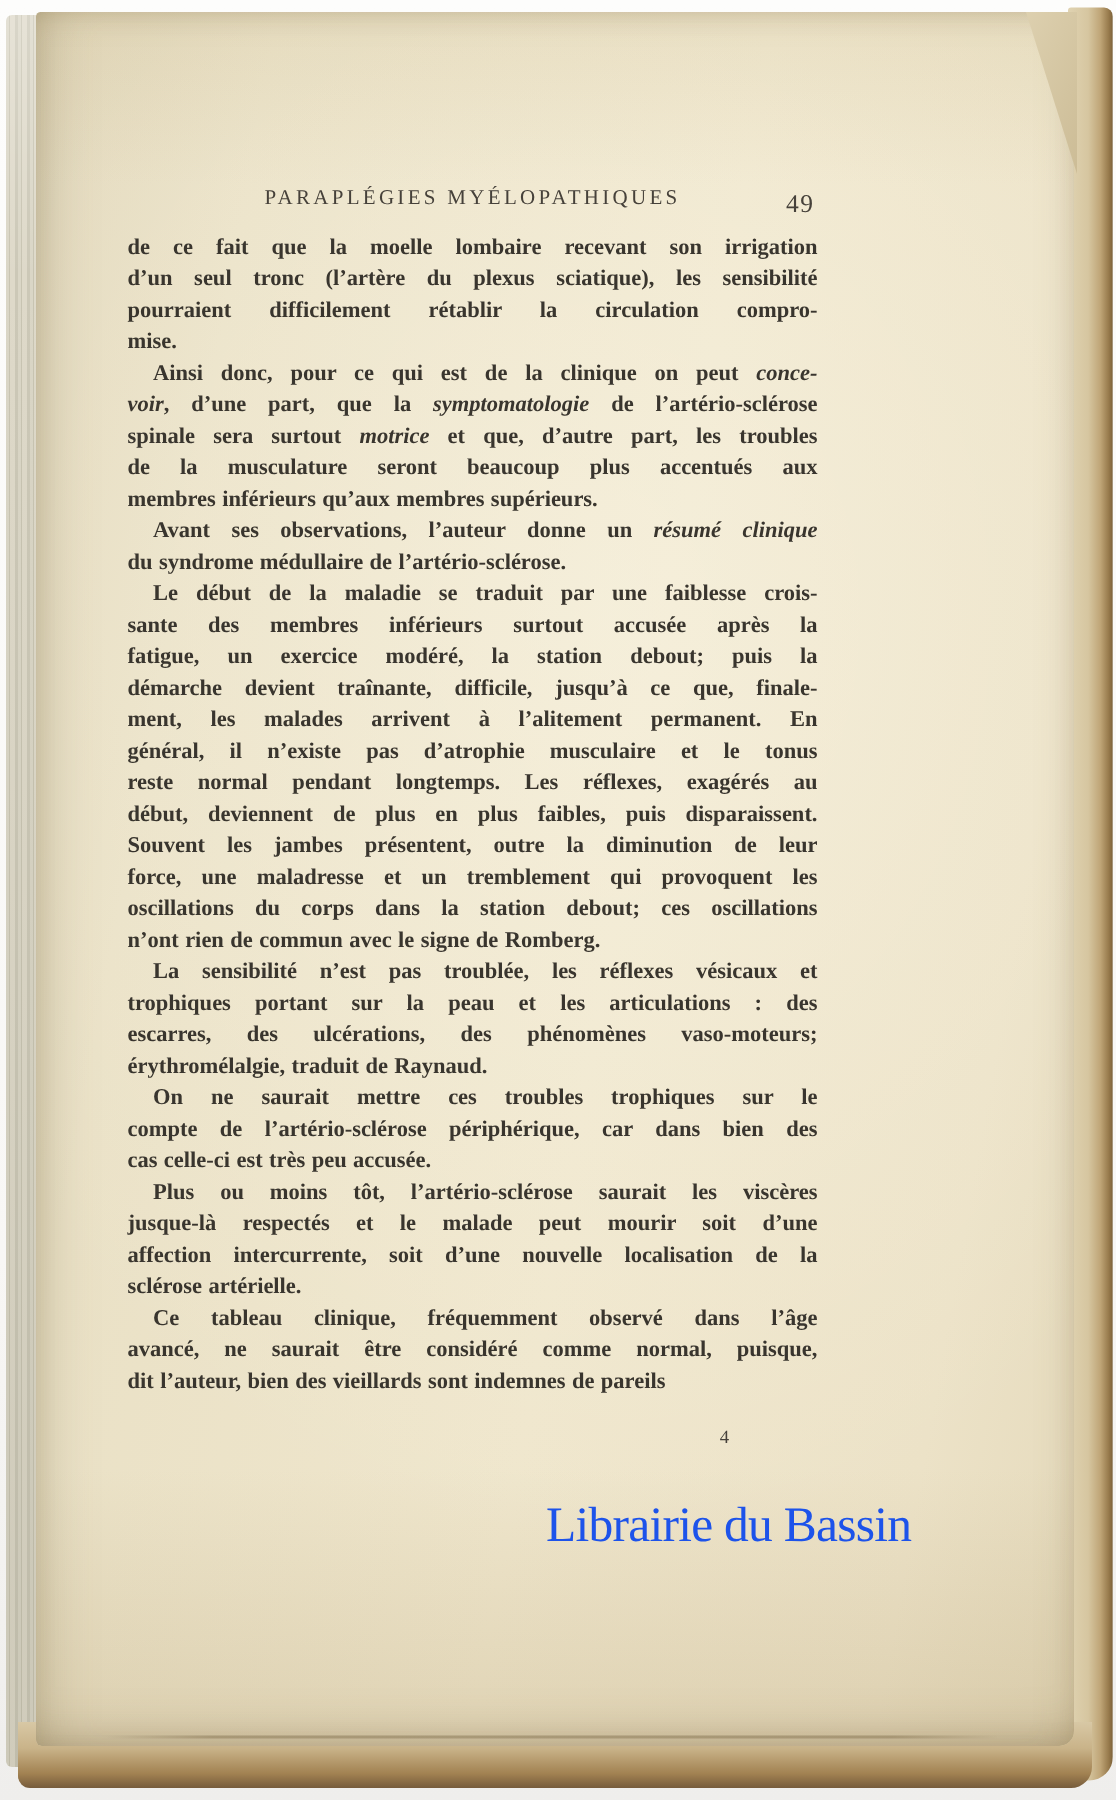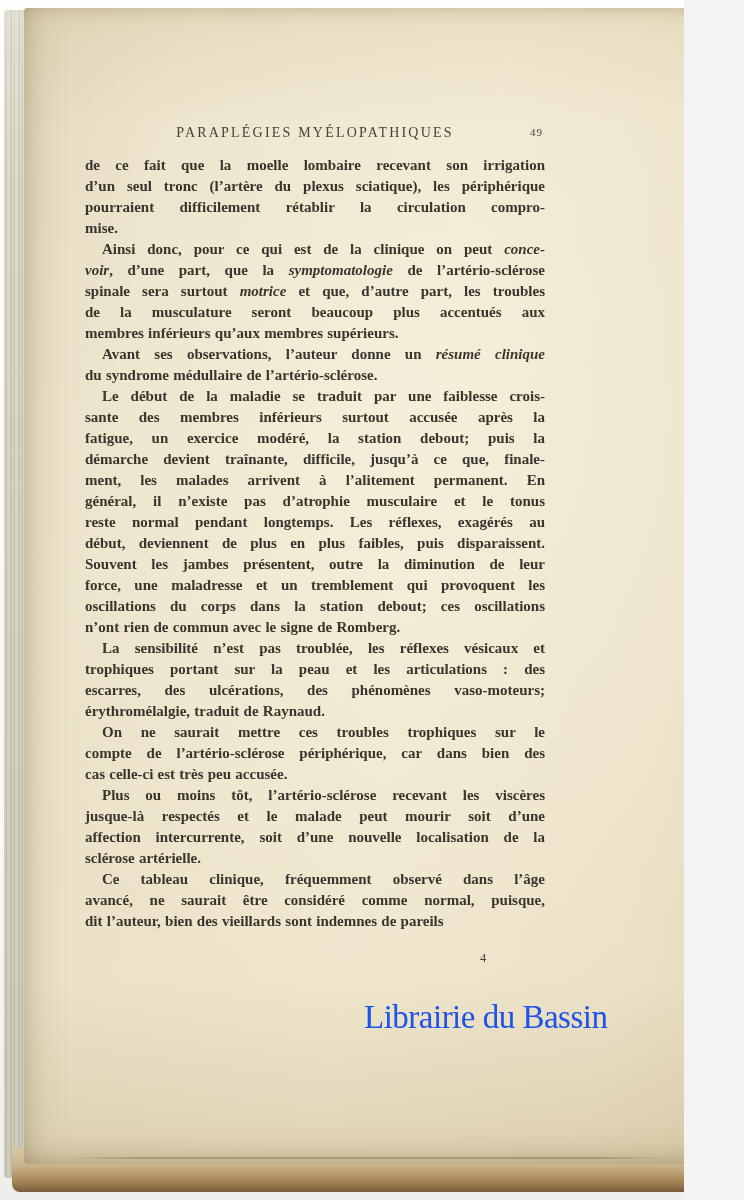--- a/index.html
+++ b/index.html
@@ -1,17 +1,17 @@
 <!DOCTYPE html>
 <html><head>
 <meta charset="utf-8">
 <style>
   html,body { margin:0; padding:0; background:#f4f3f1; }
   .scene {
-    position:relative; width:684px; height:1200px; overflow:hidden;
+    position:relative; width:744px; height:1200px; overflow:hidden;
     background:linear-gradient(180deg,#fdfdfc 0%,#f8f7f5 70%,#efeeec 100%);
     font-family:"Liberation Serif", serif;
   }
   
   .edge-left {
     position:absolute; left:4px; top:10px; width:24px; height:1168px;
     background:
       linear-gradient(180deg, rgba(255,255,255,.25), rgba(0,0,0,0) 15%, rgba(90,90,70,.10) 90%),
       repeating-linear-gradient(90deg,#dad6c6 0 2px,#c8c4b2 2px 3px,#ded9c9 3px 6px,#ccc8b7 6px 8px);
     border-radius:4px 0 0 4px;
@@ -48,21 +48,21 @@
   .crease-bottom {
     position:absolute; left:70px; top:1157px; width:596px; height:2px;
     background:linear-gradient(90deg,rgba(115,95,60,0),rgba(115,95,60,.38) 12%,rgba(115,95,60,.38) 88%,rgba(115,95,60,0));
   }
   
   .running-head {
     position:absolute; left:85px; top:125px; width:460px; height:20px;
     color:#46413a; font-size:14px; letter-spacing:2.2px;
   }
   .head-title { display:block; text-align:center; }
-  .head-pageno { position:absolute; right:2px; top:1px; letter-spacing:1px; font-size:11px; }
+  .head-pageno { position:absolute; right:2px; top:1px; letter-spacing:1px; font-size:17px; }
   .text-block {
     position:absolute; left:85px; top:155px; width:460px;
     font-size:15px; line-height:21px; color:#39352e; word-spacing:.5px;
   }
   .para { margin:0;font-weight:bold; }
   .para.indent .line:first-child { text-indent:17px; }
   .line { text-align:justify; text-align-last:justify; }
   .line.last { text-align-last:left; }
   .it { font-style:italic; }
   .signature-mark {
@@ -88,21 +88,21 @@
   <div class="crease-bottom"></div>
 
   <div class="running-head">
     <span class="head-title">PARAPLÉGIES MYÉLOPATHIQUES</span>
     <span class="head-pageno">49</span>
   </div>
 
   <div class="text-block" id="text-block">
       <div class="para">
         <div class="line"><span>de ce fait que la moelle lombaire recevant son irrigation</span></div>
-        <div class="line"><span>d’un seul tronc (l’artère du plexus sciatique), les périphérique</span></div>
+        <div class="line"><span>d’un seul tronc (l’artère du plexus sciatique), les sensibilité</span></div>
         <div class="line"><span>pourraient difficilement rétablir la circulation compro-</span></div>
         <div class="line last"><span>mise.</span></div>
       </div>
       <div class="para indent">
         <div class="line"><span>Ainsi donc, pour ce qui est de la clinique on peut </span><span class="it">conce-</span></div>
         <div class="line"><span class="it">voir</span><span>, d’une part, que la </span><span class="it">symptomatologie</span><span> de l’artério-sclérose</span></div>
         <div class="line"><span>spinale sera surtout </span><span class="it">motrice</span><span> et que, d’autre part, les troubles</span></div>
         <div class="line"><span>de la musculature seront beaucoup plus accentués aux</span></div>
         <div class="line last"><span>membres inférieurs qu’aux membres supérieurs.</span></div>
       </div>
@@ -129,21 +129,21 @@
         <div class="line"><span>trophiques portant sur la peau et les articulations : des</span></div>
         <div class="line"><span>escarres, des ulcérations, des phénomènes vaso-moteurs;</span></div>
         <div class="line last"><span>érythromélalgie, traduit de Raynaud.</span></div>
       </div>
       <div class="para indent">
         <div class="line"><span>On ne saurait mettre ces troubles trophiques sur le</span></div>
         <div class="line"><span>compte de l’artério-sclérose périphérique, car dans bien des</span></div>
         <div class="line last"><span>cas celle-ci est très peu accusée.</span></div>
       </div>
       <div class="para indent">
-        <div class="line"><span>Plus ou moins tôt, l’artério-sclérose recevant les viscères</span></div>
+        <div class="line"><span>Plus ou moins tôt, l’artério-sclérose saurait les viscères</span></div>
         <div class="line"><span>jusque-là respectés et le malade peut mourir soit d’une</span></div>
         <div class="line"><span>affection intercurrente, soit d’une nouvelle localisation de la</span></div>
         <div class="line last"><span>sclérose artérielle.</span></div>
       </div>
       <div class="para indent">
         <div class="line"><span>Ce tableau clinique, fréquemment observé dans l’âge</span></div>
         <div class="line"><span>avancé, ne saurait être considéré comme normal, puisque,</span></div>
         <div class="line last"><span>dit l’auteur, bien des vieillards sont indemnes de pareils</span></div>
       </div>
     </div>

